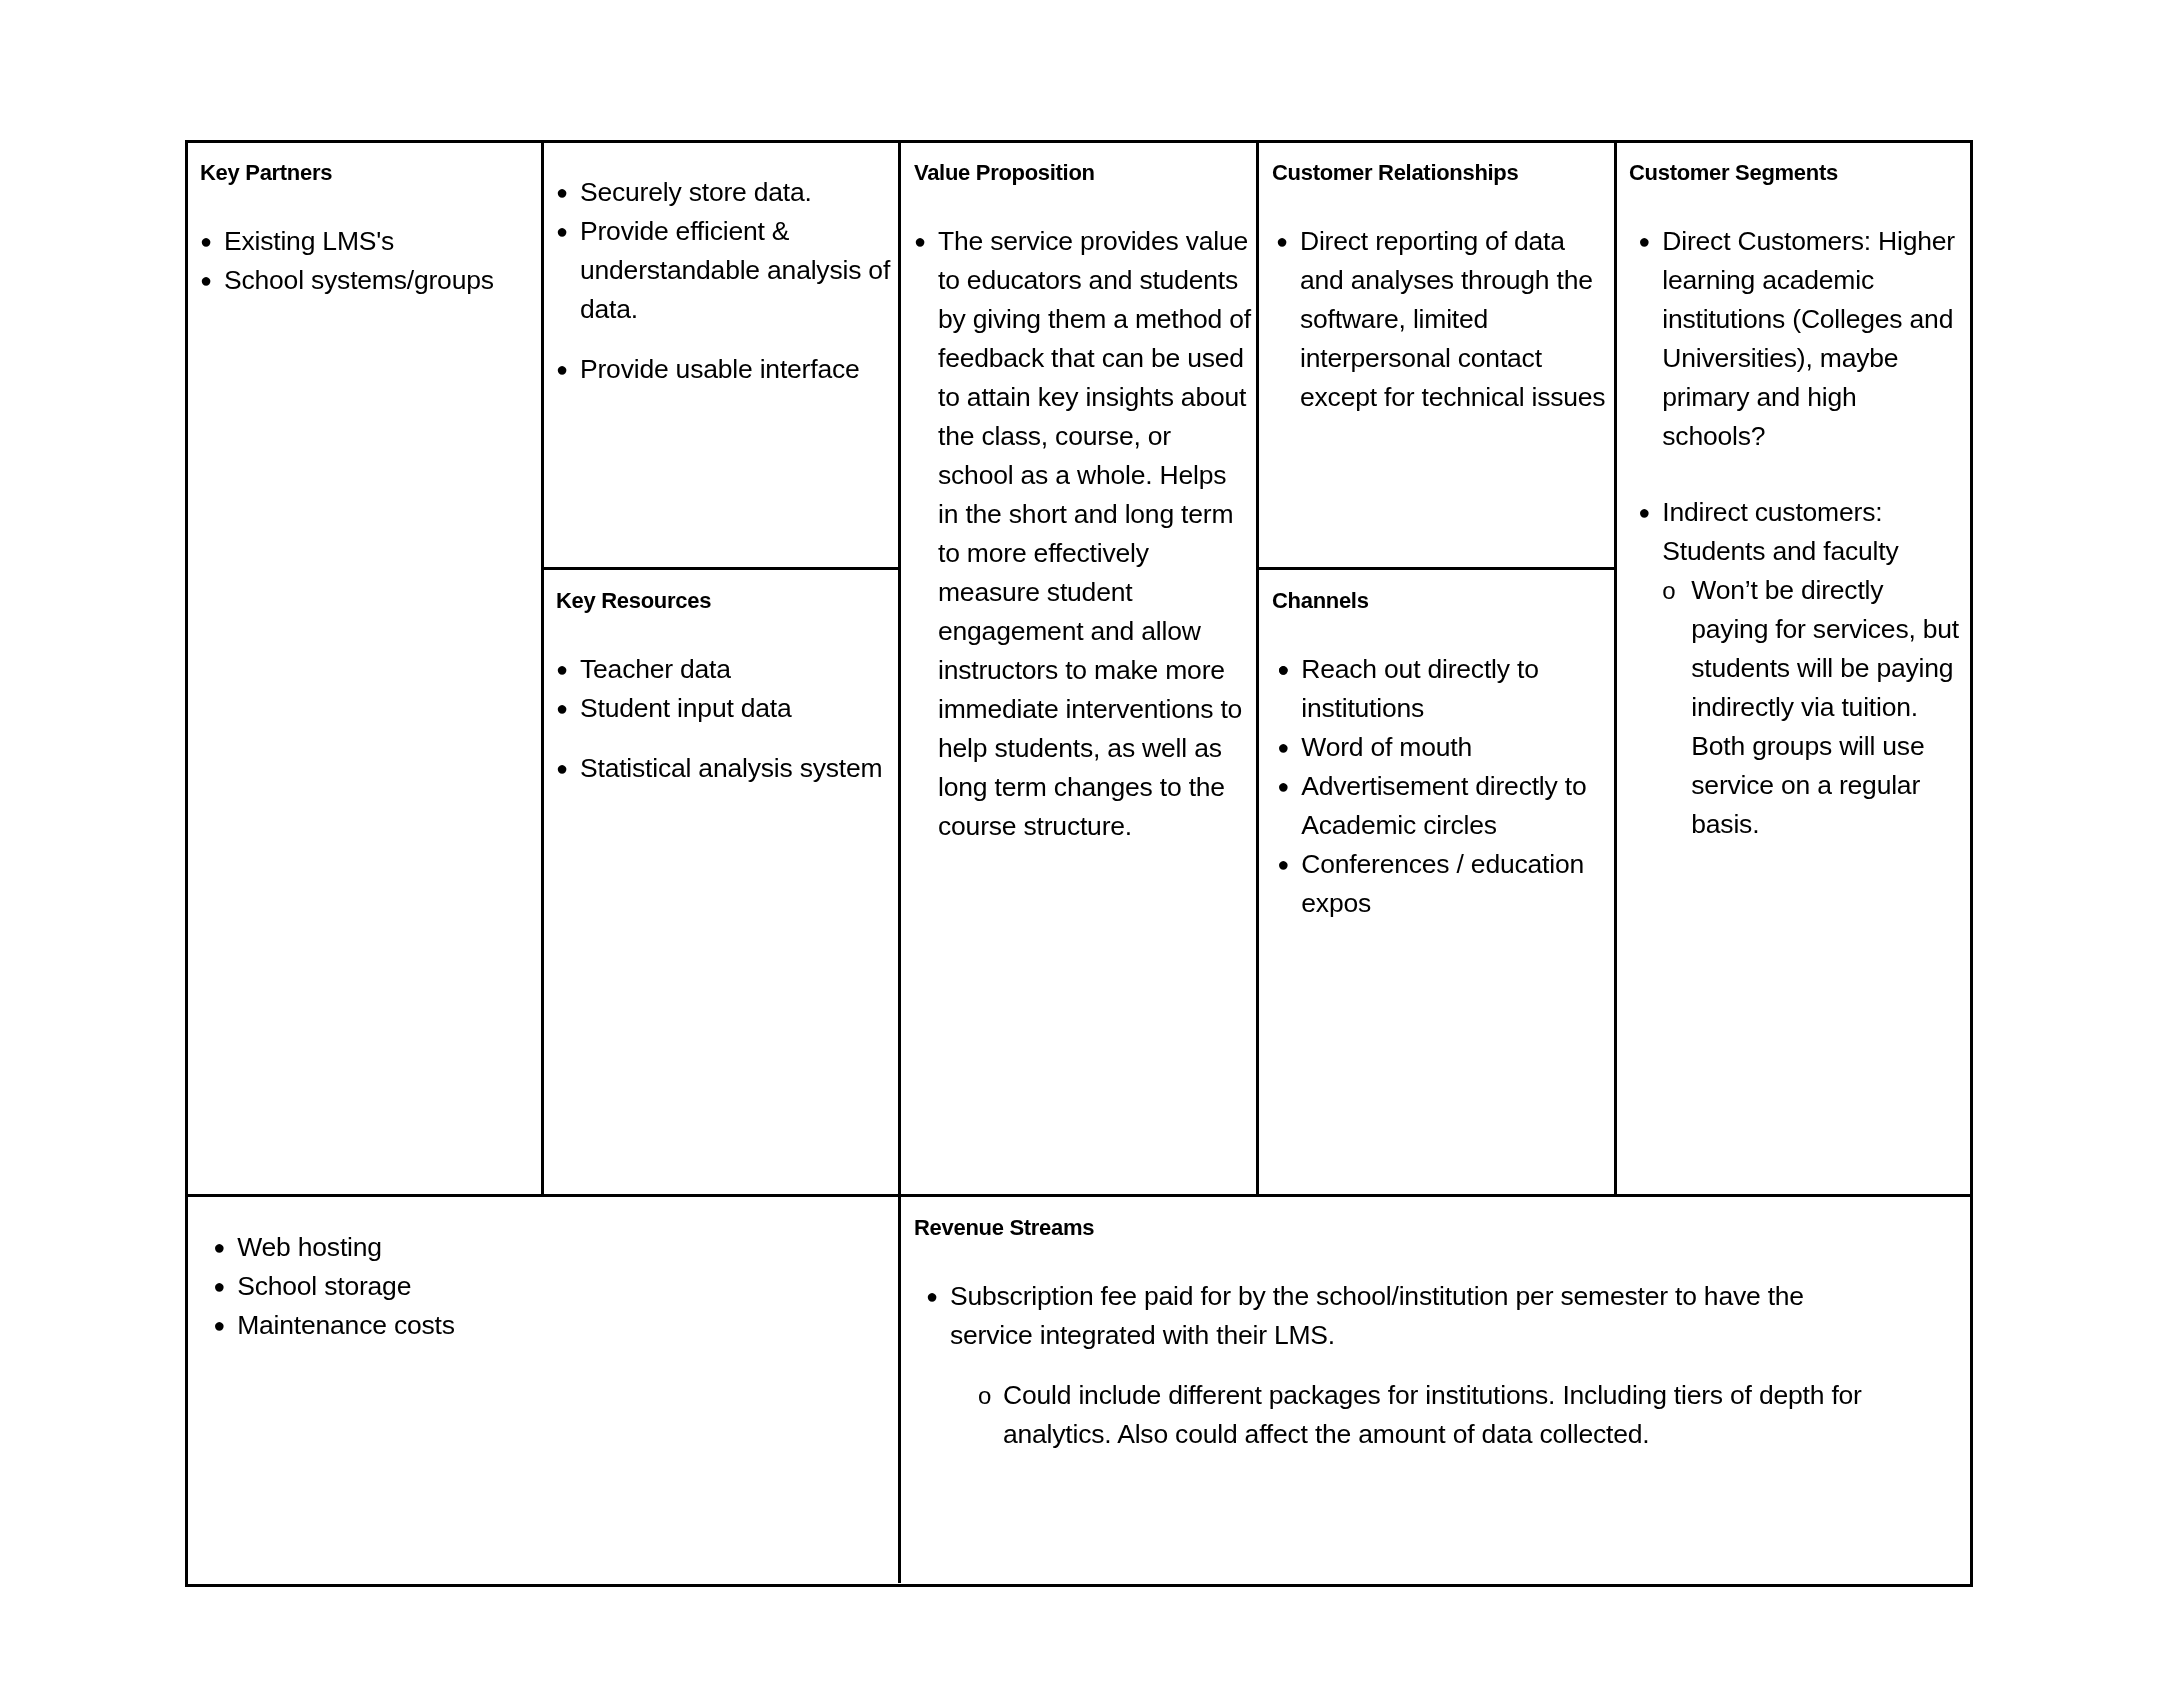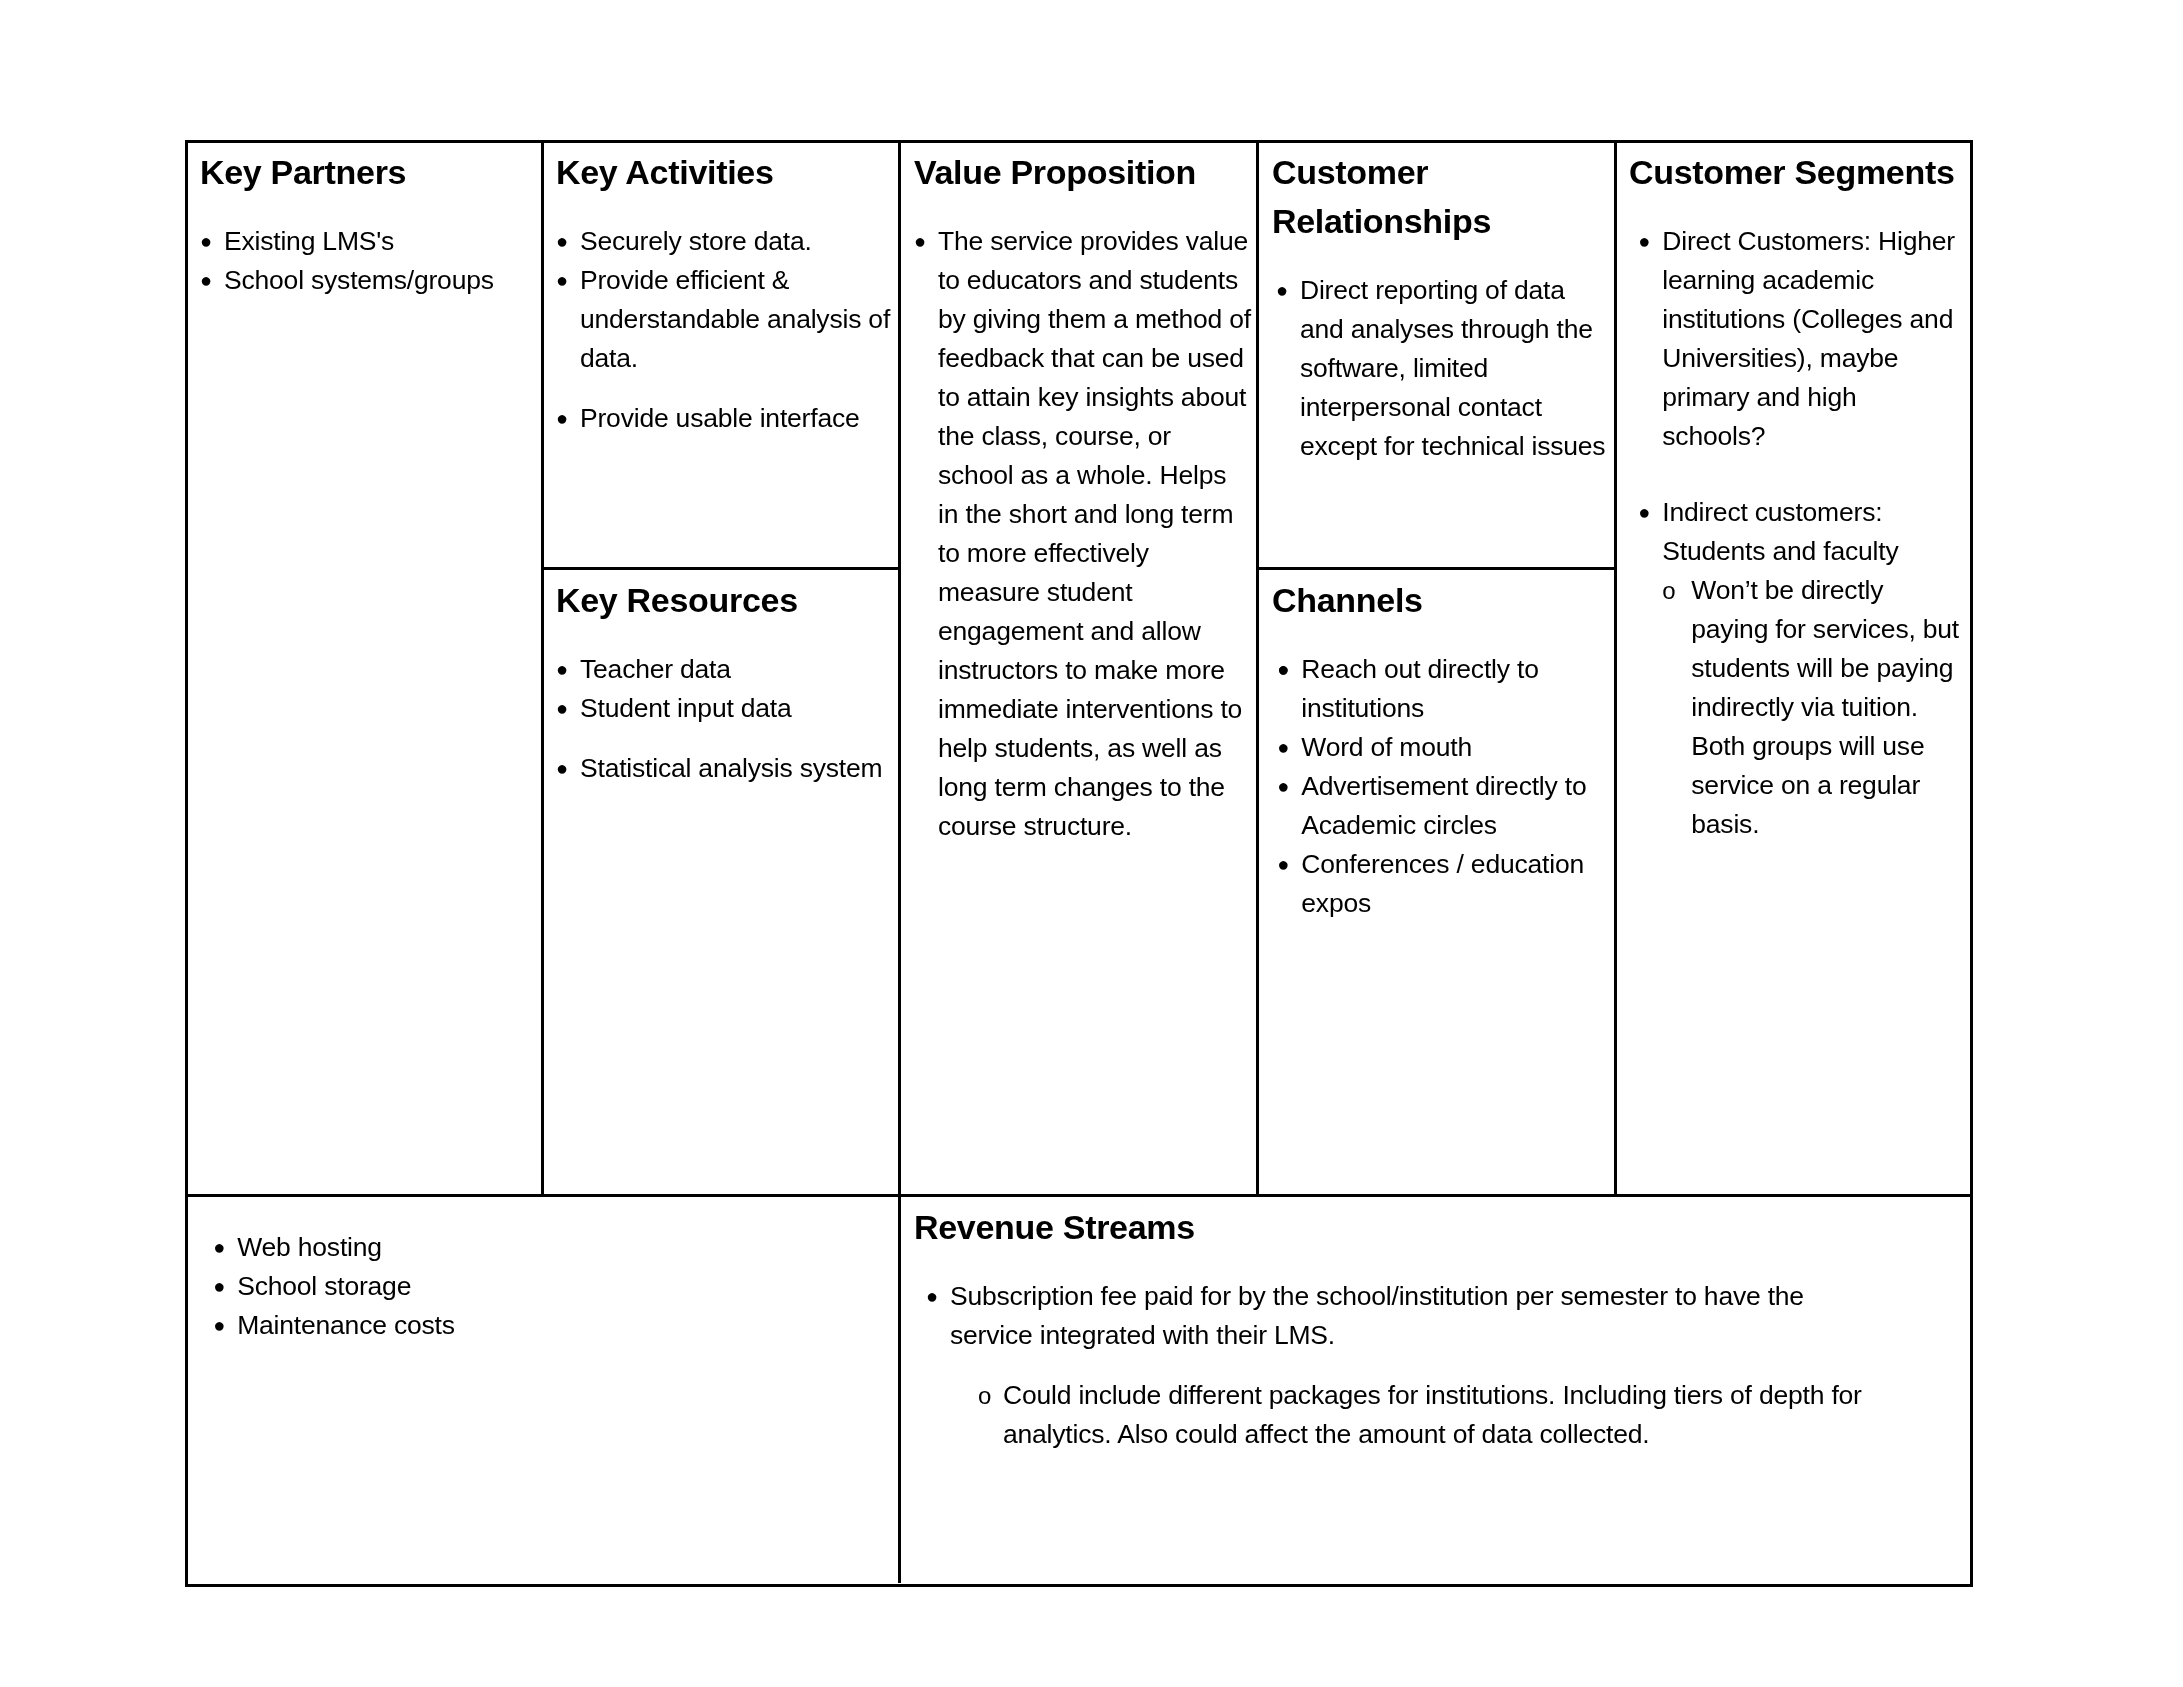--- a/index.html
+++ b/index.html
@@ -3,21 +3,21 @@
 <meta charset="utf-8">
 <style>
   html, body { margin: 0; padding: 0; background: #ffffff; }
   body { width: 2183px; height: 1687px; position: relative; overflow: hidden;
          font-family: "Liberation Sans", "DejaVu Sans", sans-serif; color: #000; }
   .canvas { position: absolute; left: 185px; top: 140px; width: 1788px; height: 1447px;
             border: 3.3px solid #000; box-sizing: border-box; }
   .cell { position: absolute; box-sizing: border-box; }
   .vline { position: absolute; width: 2.6px; background: #000; }
   .hline { position: absolute; height: 2.6px; background: #000; }
-  .title { font-weight: bold; font-size: 34px; line-height: 49px; margin: 0; letter-spacing: -0.3px; }
+  .title { font-weight: bold; font-size: 22px; line-height: 49px; margin: 0; letter-spacing: -0.3px; }
   ul { list-style: none; margin: 0; padding: 0; }
   li { position: relative; font-size: 26.5px; line-height: 39px; padding-left: 24px; letter-spacing: -0.2px; }
   li .bullet { position: absolute; left: 0; top: 0; font-size: 20px; }
   li.sub { padding-left: 66px; }
   li.sub .bullet { left: 37px; font-size: 24px; }
   .gap { margin-top: 21px; }
   .gap-lg { margin-top: 37px; }
 </style>
 </head>
 <body>
@@ -34,21 +34,20 @@
 
   <div class="cell" style="left:12px; top:5.3px; width:334px;">
     <h2 class="title">Key Partners</h2>
     <ul class="gap" style="margin-top:25px;">
       <li><span class="bullet">●</span><span>Existing LMS's</span></li>
       <li><span class="bullet">●</span><span>School systems/groups</span></li>
     </ul>
   </div>
 
   <div class="cell" style="left:368px; top:5.3px; width:337px;">
-    <h2 class="title">Key Activities</h2>
     <ul style="margin-top:25px;">
       <li><span class="bullet">●</span><span>Securely store data.</span></li>
       <li><span class="bullet">●</span><span>Provide efficient &amp; understandable analysis of data.</span></li>
       <li class="gap"><span class="bullet">●</span><span>Provide usable interface</span></li>
     </ul>
   </div>
 
   <div class="cell" style="left:368px; top:433px; width:337px;">
     <h2 class="title">Key Resources</h2>
     <ul style="margin-top:25px;">

